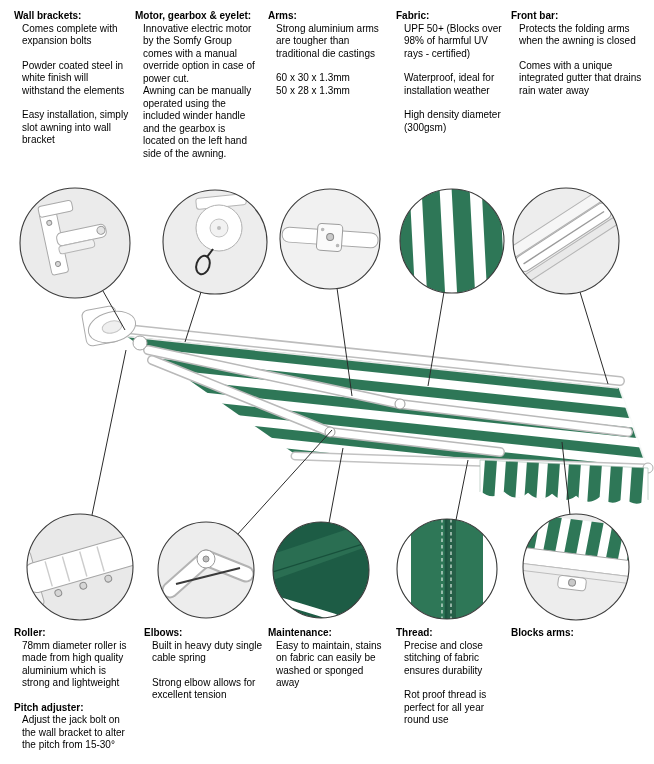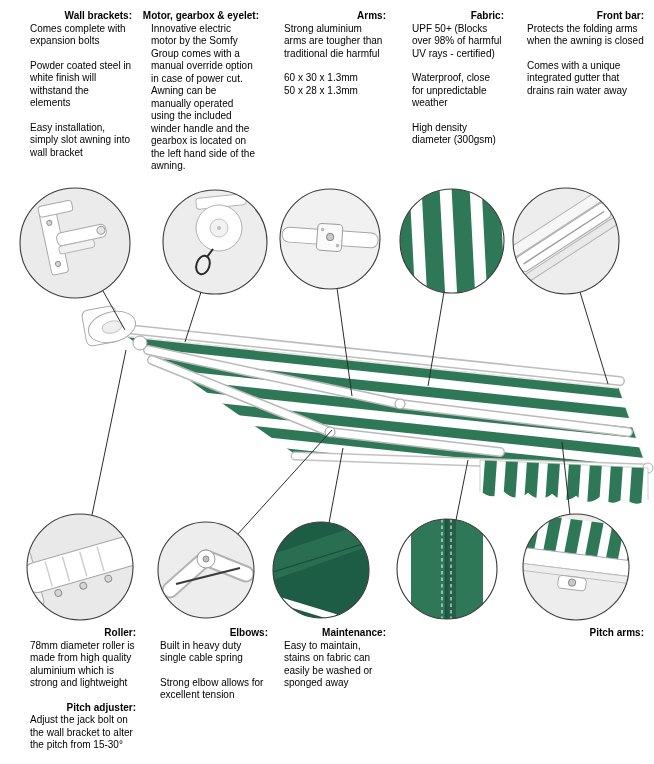--- a/index.html
+++ b/index.html
@@ -1,22 +1,22 @@
 <!DOCTYPE html>
 <html style="--awning-green: #2e7757; --awning-green-dark: #1d5c45; --callout-line: #2b2b2b; --text: #000000; --background: #ffffff;"><head>
 <meta charset="utf-8">
 <style>
   html,body{margin:0;padding:0;background:#fff;}
   #page{position:relative;width:654px;height:764px;background:var(--background,#fff);
         font-family:"Liberation Sans","DejaVu Sans",sans-serif;color:var(--text,#000);overflow:hidden;}
   .text-col{position:absolute;font-size:10px;line-height:12.5px;}
   .top-col{top:10px;}
   .bottom-col{top:627px;}
-  .sec-title{margin:0;font-size:10px;font-weight:bold;line-height:12.5px;text-align:right;}
-  .sec-para{margin:0 0 12px 16px;white-space:pre-line;}
+  .sec-title{margin:0;font-size:10px;font-weight:bold;line-height:12.5px;}
+  .sec-para{margin:0 0 12px 8px;white-space:pre-line;}
   #figure{position:absolute;left:0;top:170px;}
   .fill-green{fill:var(--awning-green,#2e7757);}
   .fill-green-dark{fill:var(--awning-green-dark,#1d5c45);}
   .callout-line{stroke:var(--callout-line,#2b2b2b);stroke-width:1;}
   .circle-ring{fill:none;stroke:#3c3c3c;stroke-width:1.1;}
 </style>
 </head>
 <body>
 
 <div id="page">
@@ -29,29 +29,29 @@
   </div>
 
   <div class="text-col top-col" style="left:135px;width:124px">
     <h3 class="sec-title">Motor, gearbox &amp; eyelet:</h3>
     <p class="sec-para">Innovative electric motor by the Somfy Group comes with a manual override option in case of power cut.
 Awning can be manually operated using the included winder handle and the gearbox is located on the left hand side of the awning.</p>
   </div>
 
   <div class="text-col top-col" style="left:268px;width:118px">
     <h3 class="sec-title">Arms:</h3>
-    <p class="sec-para">Strong aluminium arms are tougher than traditional die harmful</p>
+    <p class="sec-para">Strong aluminium arms are tougher than traditional die castings</p>
     <p class="sec-para">60 x 30 x 1.3mm
 50 x 28 x 1.3mm</p>
   </div>
 
   <div class="text-col top-col" style="left:396px;width:108px">
     <h3 class="sec-title">Fabric:</h3>
     <p class="sec-para">UPF 50+ (Blocks over 98% of harmful UV rays - certified)</p>
-    <p class="sec-para">Waterproof, close for unpredictable weather</p>
+    <p class="sec-para">Waterproof, ideal for installation weather</p>
     <p class="sec-para">High density diameter (300gsm)</p>
   </div>
 
   <div class="text-col top-col" style="left:511px;width:133px">
     <h3 class="sec-title">Front bar:</h3>
     <p class="sec-para">Protects the folding arms when the awning is closed</p>
     <p class="sec-para">Comes with a unique integrated gutter that drains rain water away</p>
   </div>
 
   <svg id="figure" width="654" height="470" viewBox="0 0 654 470">
@@ -298,18 +298,23 @@
     <h3 class="sec-title">Elbows:</h3>
     <p class="sec-para">Built in heavy duty single cable spring</p>
     <p class="sec-para">Strong elbow allows for excellent tension</p>
   </div>
 
   <div class="text-col bottom-col" style="left:268px;width:118px">
     <h3 class="sec-title">Maintenance:</h3>
     <p class="sec-para">Easy to maintain, stains on fabric can easily be washed or sponged away</p>
   </div>
 
+  <div class="text-col bottom-col" style="left:396px;width:112px">
+    <h3 class="sec-title">Thread:</h3>
+    <p class="sec-para">Precise and close stitching of fabric ensures durability</p>
+    <p class="sec-para">Rot proof thread is perfect for all year round use</p>
+  </div>
 
   <div class="text-col bottom-col" style="left:511px;width:133px">
-    <h3 class="sec-title">Pitch arms:</h3>
+    <h3 class="sec-title">Blocks arms:</h3>
   </div>
 
 </div>
 
 </body></html>

